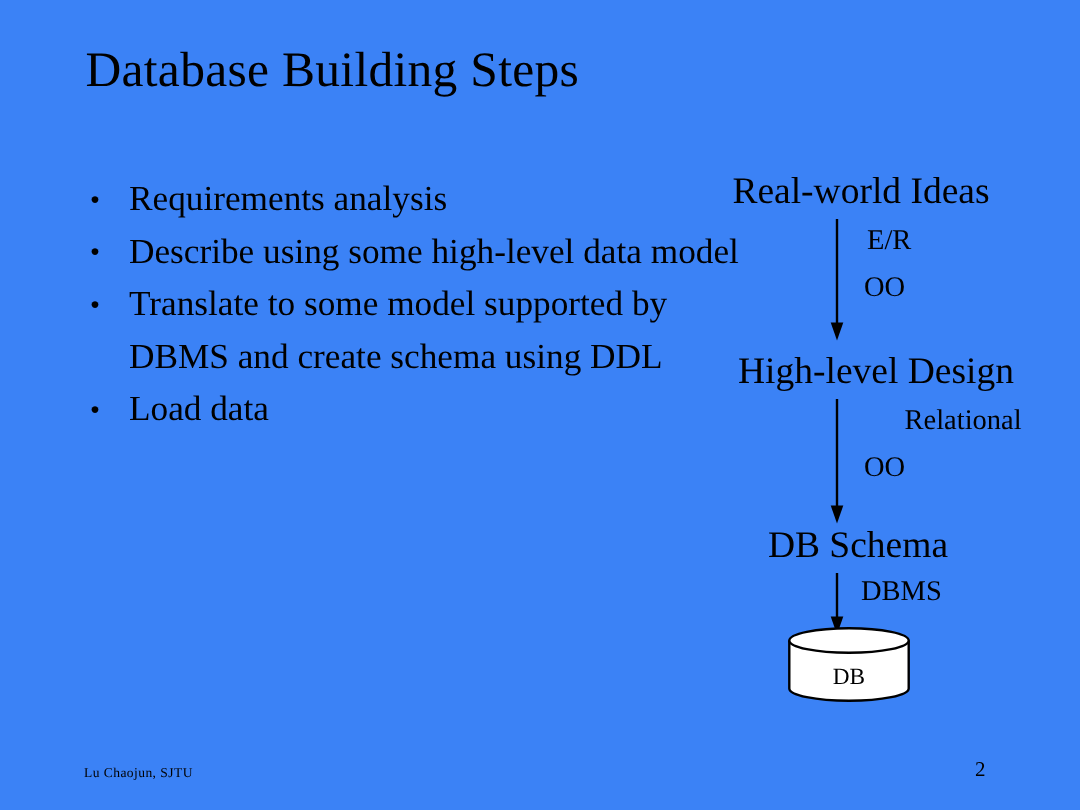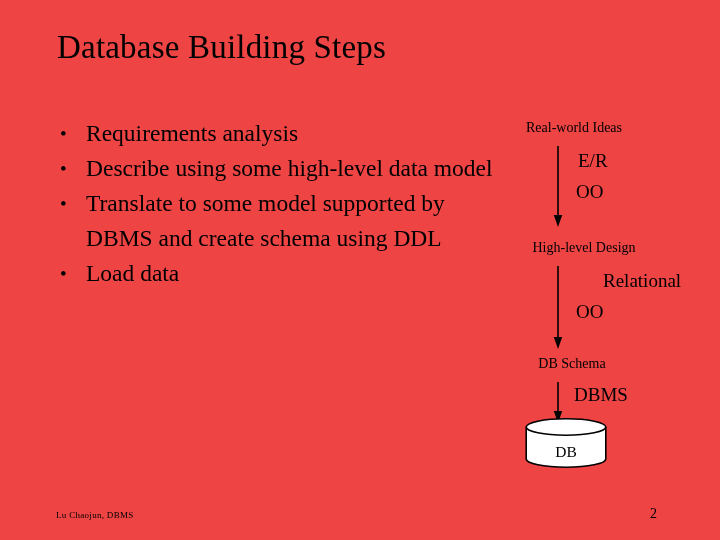--- a/index.html
+++ b/index.html
@@ -8,21 +8,21 @@
     background: #ffffff;
   }
   body {
     font-family: "Liberation Serif", "DejaVu Serif", serif;
     color: #000000;
   }
   #slide {
     position: relative;
     width: 720px;
     height: 540px;
-    background: #ef4444;
+    background: #3b82f6;
     overflow: hidden;
   }
 
   
   #slide-title {
     position: absolute;
     left: 57px;
     top: 27px;
     font-size: 33px;
     line-height: 40px;
@@ -61,21 +61,21 @@
   
   #diagram {
     position: absolute;
     left: 470px;
     top: 110px;
     width: 240px;
     height: 370px;
   }
   .node-label {
     position: absolute;
-    font-size: 14px;
+    font-size: 25px;
     line-height: 24px;
     white-space: nowrap;
     text-align: center;
   }
   .edge-label {
     position: absolute;
     font-size: 19px;
     line-height: 16px;
     white-space: nowrap;
   }
@@ -184,16 +184,16 @@
 
     <svg id="cylinder-svg" width="82" height="50" viewBox="0 0 82 50">
       <path d="M1.2,9 L1.2,41 A39.8,8.2 0 0 0 80.8,41 L80.8,9" fill="#ffffff" stroke="#000000" stroke-width="1.6"></path>
       <ellipse cx="41" cy="9" rx="39.8" ry="8.2" fill="#ffffff" stroke="#000000" stroke-width="1.6"></ellipse>
     </svg>
 
     <div id="cyl-label">DB</div>
 
   </div>
 
-  <div id="footer-author">Lu Chaojun, DBMS</div>
+  <div id="footer-author">Lu Chaojun, SJTU</div>
   <div id="footer-page-number">2</div>
 
 </div>
 
 </body></html>

